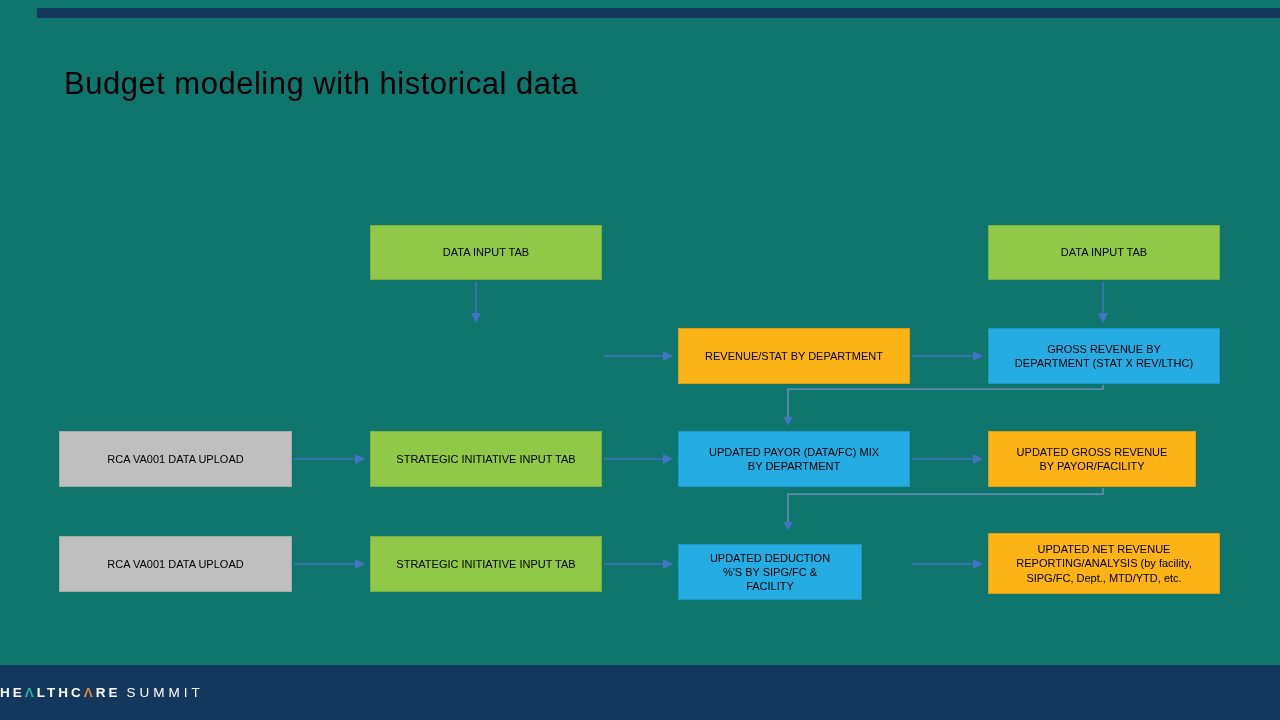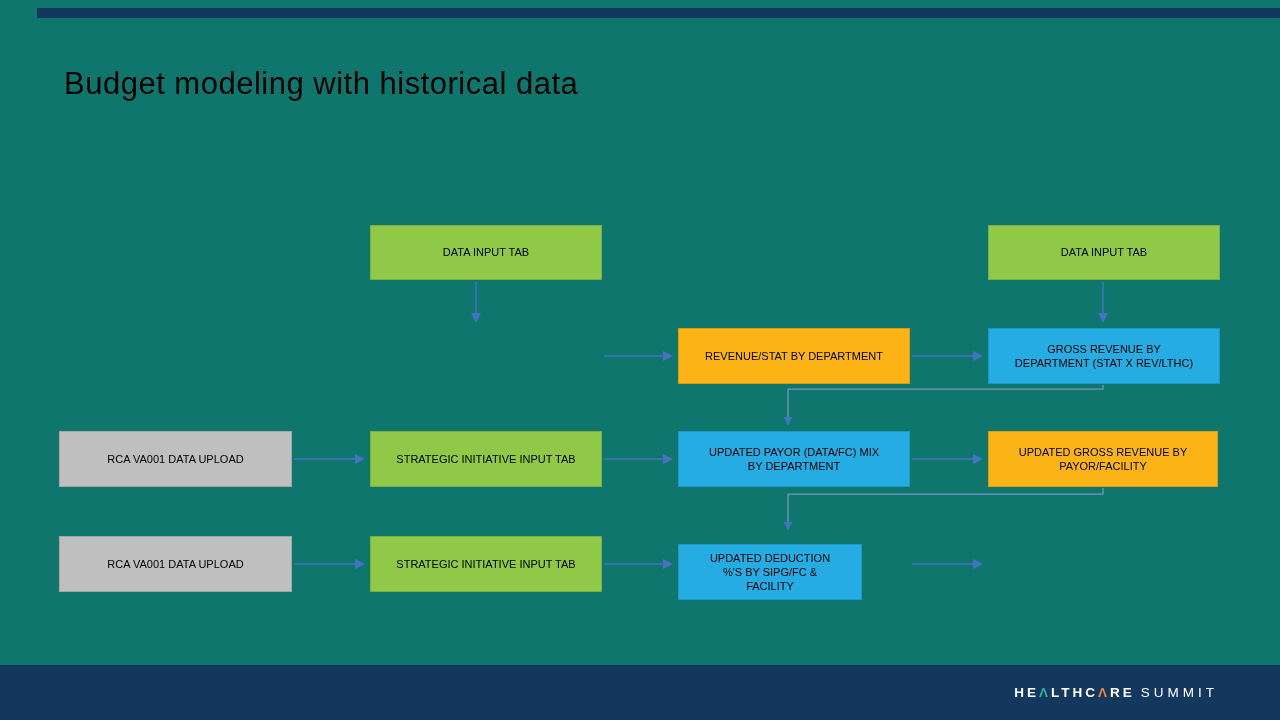--- a/index.html
+++ b/index.html
@@ -23,21 +23,21 @@
     text-align:center;font-size:11px;line-height:1.3;padding:2px 22px;
     border:1px solid rgba(0,0,0,0.12);
   }
   .node.green{background:var(--green,#90C848);}
   .node.blue{background:var(--blue,#25ACE3);}
   .node.yellow{background:var(--yellow,#FBB316);}
   .node.gray{background:var(--gray,#BFBFBF);}
   .footer{
     position:absolute;left:0;top:665px;width:1280px;height:55px;
     background:var(--navy,#14375E);
-    display:flex;align-items:center;justify-content:flex-end;
+    display:flex;align-items:center;justify-content:flex-start;
     padding-right:62px;box-sizing:border-box;
   }
   .logo{font-size:13.5px;white-space:nowrap;}
   .logo .bold{color:var(--logo_text,#fff);font-weight:700;letter-spacing:3px;}
   .logo .a-teal{color:var(--logo_teal,#2BB5A0);font-weight:700;letter-spacing:3px;}
   .logo .a-orange{color:var(--logo_orange,#E8873C);font-weight:700;letter-spacing:3px;}
   .logo .thin{color:var(--logo_text,#fff);font-weight:400;letter-spacing:4px;margin-left:6px;}
 </style>
 </head>
 <body>
@@ -84,33 +84,36 @@
 
   <div class="node gray" style="left:59px;top:431px;width:233px;height:56px">
     <span>RCA VA001 DATA UPLOAD</span>
   </div>
   <div class="node green" style="left:370px;top:431px;width:232px;height:56px">
     <span>STRATEGIC INITIATIVE INPUT TAB</span>
   </div>
   <div class="node blue" style="left:678px;top:431px;width:232px;height:56px">
     <span>UPDATED PAYOR (DATA/FC) MIX BY DEPARTMENT</span>
   </div>
-  <div class="node yellow" style="left:988px;top:431px;width:230px;height:56px">
+  <div class="node yellow" style="left:988px;top:431px;width:208px;height:56px">
     <span>UPDATED GROSS REVENUE BY PAYOR/FACILITY</span>
   </div>
 
   <div class="node gray" style="left:59px;top:536px;width:233px;height:56px">
     <span>RCA VA001 DATA UPLOAD</span>
   </div>
   <div class="node green" style="left:370px;top:536px;width:232px;height:56px">
     <span>STRATEGIC INITIATIVE INPUT TAB</span>
   </div>
   <div class="node blue" style="left:678px;top:544px;width:184px;height:56px">
     <span>UPDATED DEDUCTION %'S BY SIPG/FC &amp; FACILITY</span>
   </div>
+  <div class="node yellow" style="left:988px;top:533px;width:232px;height:61px">
+    <span>UPDATED NET REVENUE REPORTING/ANALYSIS (by facility, SIPG/FC, Dept., MTD/YTD, etc.</span>
+  </div>
 
   <div class="footer">
     <div class="logo">
       <span class="bold">HE</span><span class="a-teal">Λ</span><span class="bold">LTHC</span><span class="a-orange">Λ</span><span class="bold">RE</span><span class="thin">SUMMIT</span>
     </div>
   </div>
 
 </div>
 
 </body></html>

